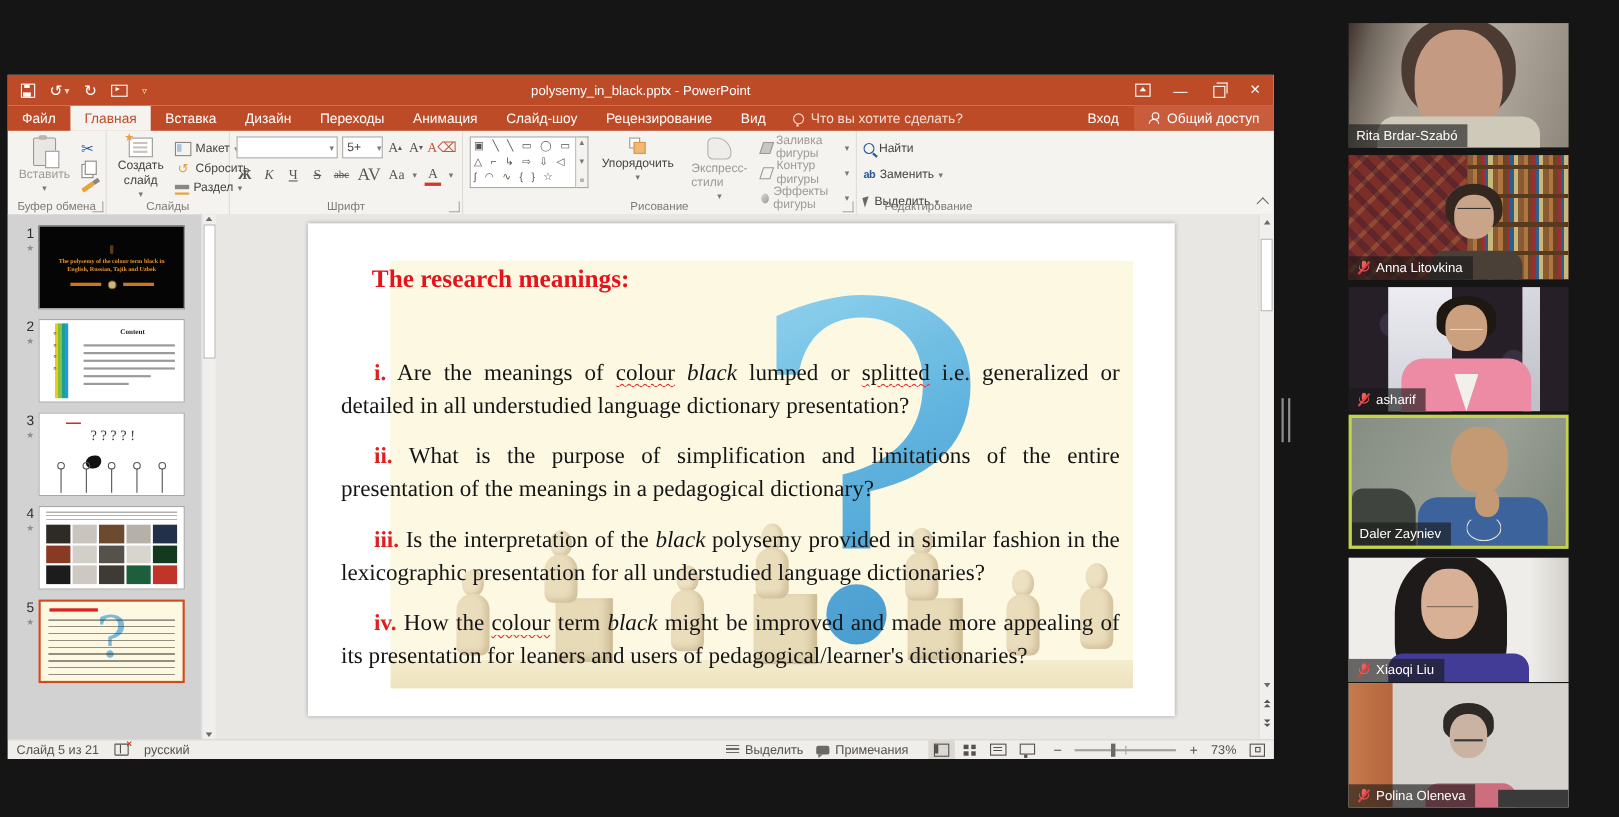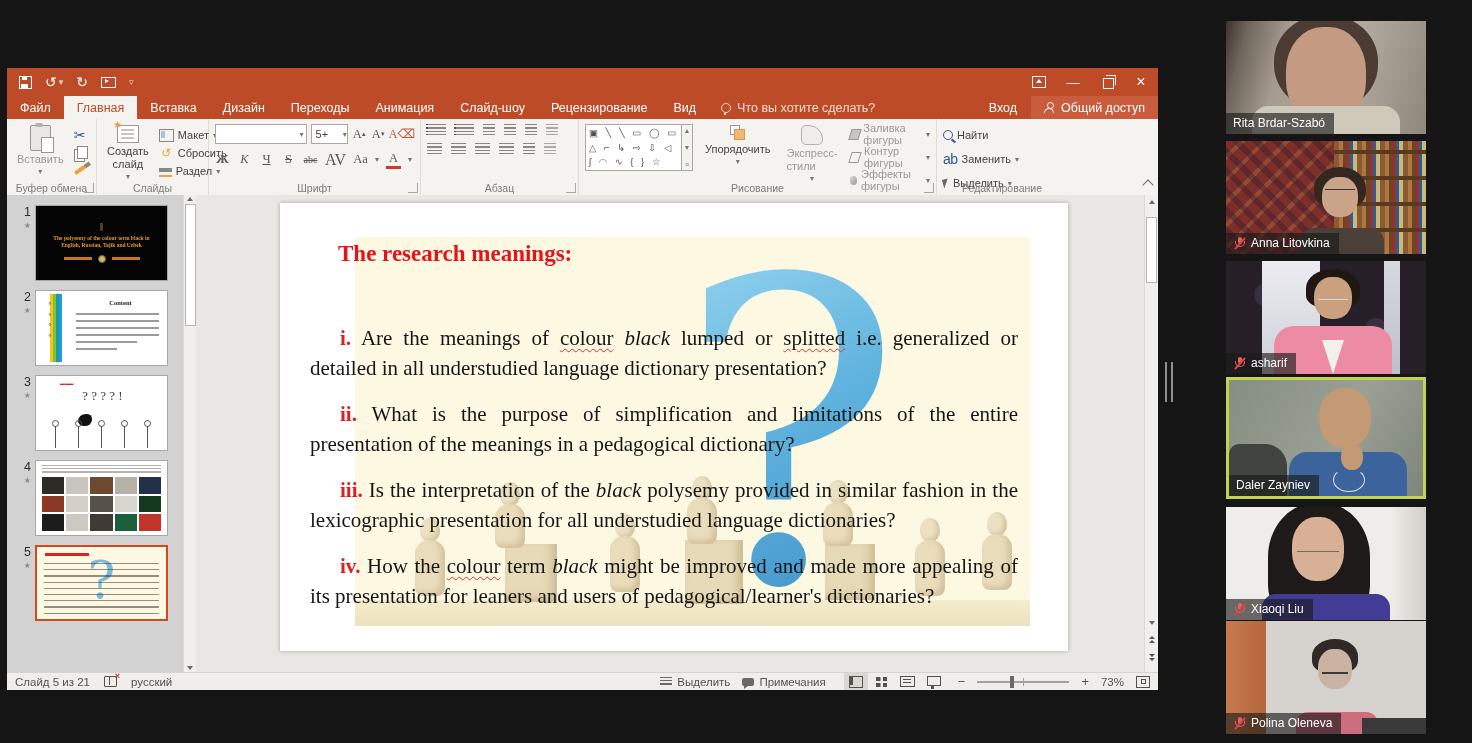--- a/index.html
+++ b/index.html
@@ -81,21 +81,21 @@
   .shapescroll{width:11px;height:47px;border:1px solid #ABA8A3;border-left:none;background:#F5F3F0;display:flex;flex-direction:column;align-items:center;justify-content:space-between;font-size:7px;color:#777;padding:2px 0;box-sizing:border-box}
   .ic-arrange{width:16px;height:16px;position:relative}
   .ic-arrange::before{content:"";position:absolute;left:0;top:0;width:8px;height:8px;background:#fff;border:1.2px solid #9B9893}
   .ic-arrange::after{content:"";position:absolute;left:4px;top:4px;width:9px;height:9px;background:#EFB873;border:1.2px solid #D89A4A}
   .ic-quick{width:20px;height:18px;background:#EFEDEA;border:1.2px solid #B5B2AD;border-radius:5px 14px 5px 5px}
   .ic-fill{width:11px;height:9px;background:#C9C6C1;transform:skewX(-18deg);border:1px solid #9B9893}
   .ic-outline{width:11px;height:9px;border:1.6px solid #9B9893;transform:skewX(-18deg)}
   .ic-effects{width:11px;height:9px;border-radius:50%;background:linear-gradient(135deg,#DDDAD5,#9B9893)}
   .ic-mag{width:8px;height:8px;border:1.6px solid #2B579A;border-radius:50%;position:relative}
   .ic-mag::after{content:"";position:absolute;right:-4px;bottom:-3px;width:5px;height:1.8px;background:#2B579A;transform:rotate(40deg)}
-  .ic-replace{font-size:14px;color:#2B579A;font-weight:normal;letter-spacing:-.5px}
+  .ic-replace{font-size:10px;color:#2B579A;font-weight:bold;letter-spacing:-.5px}
   .ic-cursor{width:0;height:0;border-top:9px solid #6b6965;border-right:6px solid transparent;transform:rotate(-15deg)}
   .collapse-chev{position:absolute;right:6px;bottom:6px;width:7px;height:7px;border-left:1.6px solid #6b6965;border-top:1.6px solid #6b6965;transform:rotate(45deg)}
 
   
   .content{position:absolute;top:127px;bottom:18px;left:0;right:0;display:flex;background:#E9E7E4}
   .thumbpanel{width:176px;background:#D2D2D2;overflow:hidden;padding-top:4px;box-sizing:border-box}
   .titem{display:flex;margin:6px 0 9px 6px}
   .tnumcol{width:22px;display:flex;flex-direction:column;align-items:flex-end;padding-right:4px;box-sizing:border-box}
   .tnum{font-size:12.5px;color:#2e2e2e}
   .tstar{font-size:8px;color:#8f8d8a;margin-top:2px}
@@ -254,20 +254,21 @@
     <div class="qat">
       <span class="ic-save"></span>
       <span style="display:flex;align-items:center;gap:2px">
           <span class="g">↺</span>
           <span class="qat-caret">▾</span>
         </span>
       <span class="g">↻</span>
       <span class="ic-show"></span>
       <span class="qat-caret">▿</span>
     </div>
+    <div class="tb-title">polysemy_in_black.pptx - PowerPoint</div>
     <div class="winctl">
       <span class="wbtn">
           <span class="ic-rdo"></span>
         </span>
       <span class="wbtn">—</span>
       <span class="wbtn">
           <span class="ic-restore"></span>
         </span>
       <span class="wbtn" style="font-size:16px">×</span>
     </div>
@@ -362,40 +363,20 @@
         <span class="fbtn" style="font-size:16px">AV</span>
         <span class="fbtn">Aa</span>
         <span class="carets">▾</span>
         <span class="fbtn fcolor">А</span>
         <span class="carets">▾</span>
       </div>
       <div class="grp-label">Шрифт</div>
       <span class="dlg"></span>
     </div>
 
-    <div class="grp" style="width:158px">
-      <div style="display:flex;gap:9px;align-items:center">
-        <span class="ic-lines ic-bul"></span>
-        <span class="ic-lines ic-bul"></span>
-        <span class="ic-lines sm"></span>
-        <span class="ic-lines sm"></span>
-        <span class="ic-lines sm"></span>
-        <span class="ic-lines sm" style="opacity:.7"></span>
-      </div>
-      <div style="display:flex;gap:9px;align-items:center;margin-top:8px">
-        <span class="ic-lines"></span>
-        <span class="ic-lines"></span>
-        <span class="ic-lines"></span>
-        <span class="ic-lines"></span>
-        <span class="ic-lines sm"></span>
-        <span class="ic-lines sm" style="opacity:.7"></span>
-      </div>
-      <div class="grp-label">Абзац</div>
-      <span class="dlg"></span>
-    </div>
 
     <div class="grp" style="width:358px">
       <div style="display:flex;gap:8px;align-items:flex-start">
         <div style="display:flex">
           <div class="shapebox">
             <div class="shaperow">▣ ╲ ╲ ▭ ◯ ▭</div>
             <div class="shaperow">△ ⌐ ↳ ⇨ ⇩ ◁</div>
             <div class="shaperow">ʃ ◠ ∿ { } ☆</div>
           </div>
           <div class="shapescroll">

